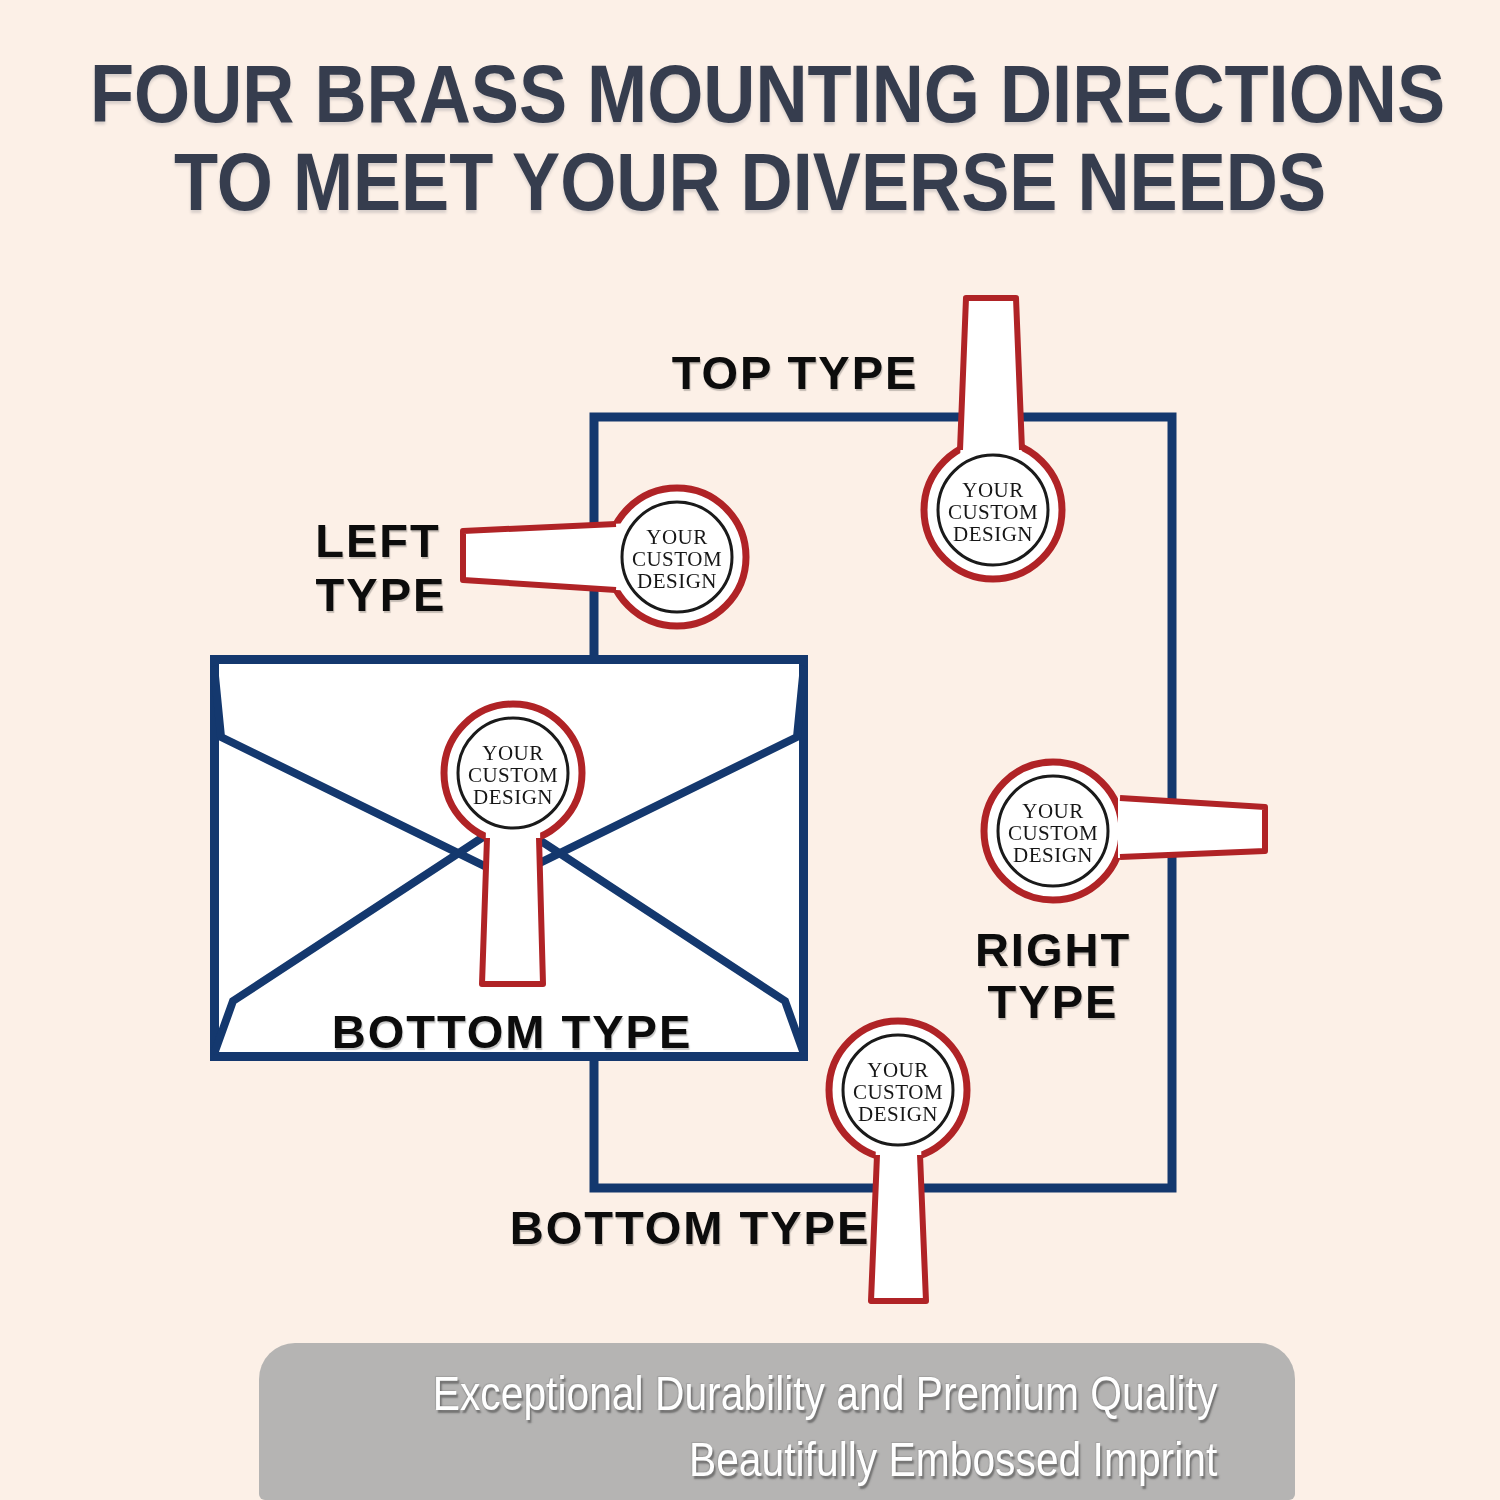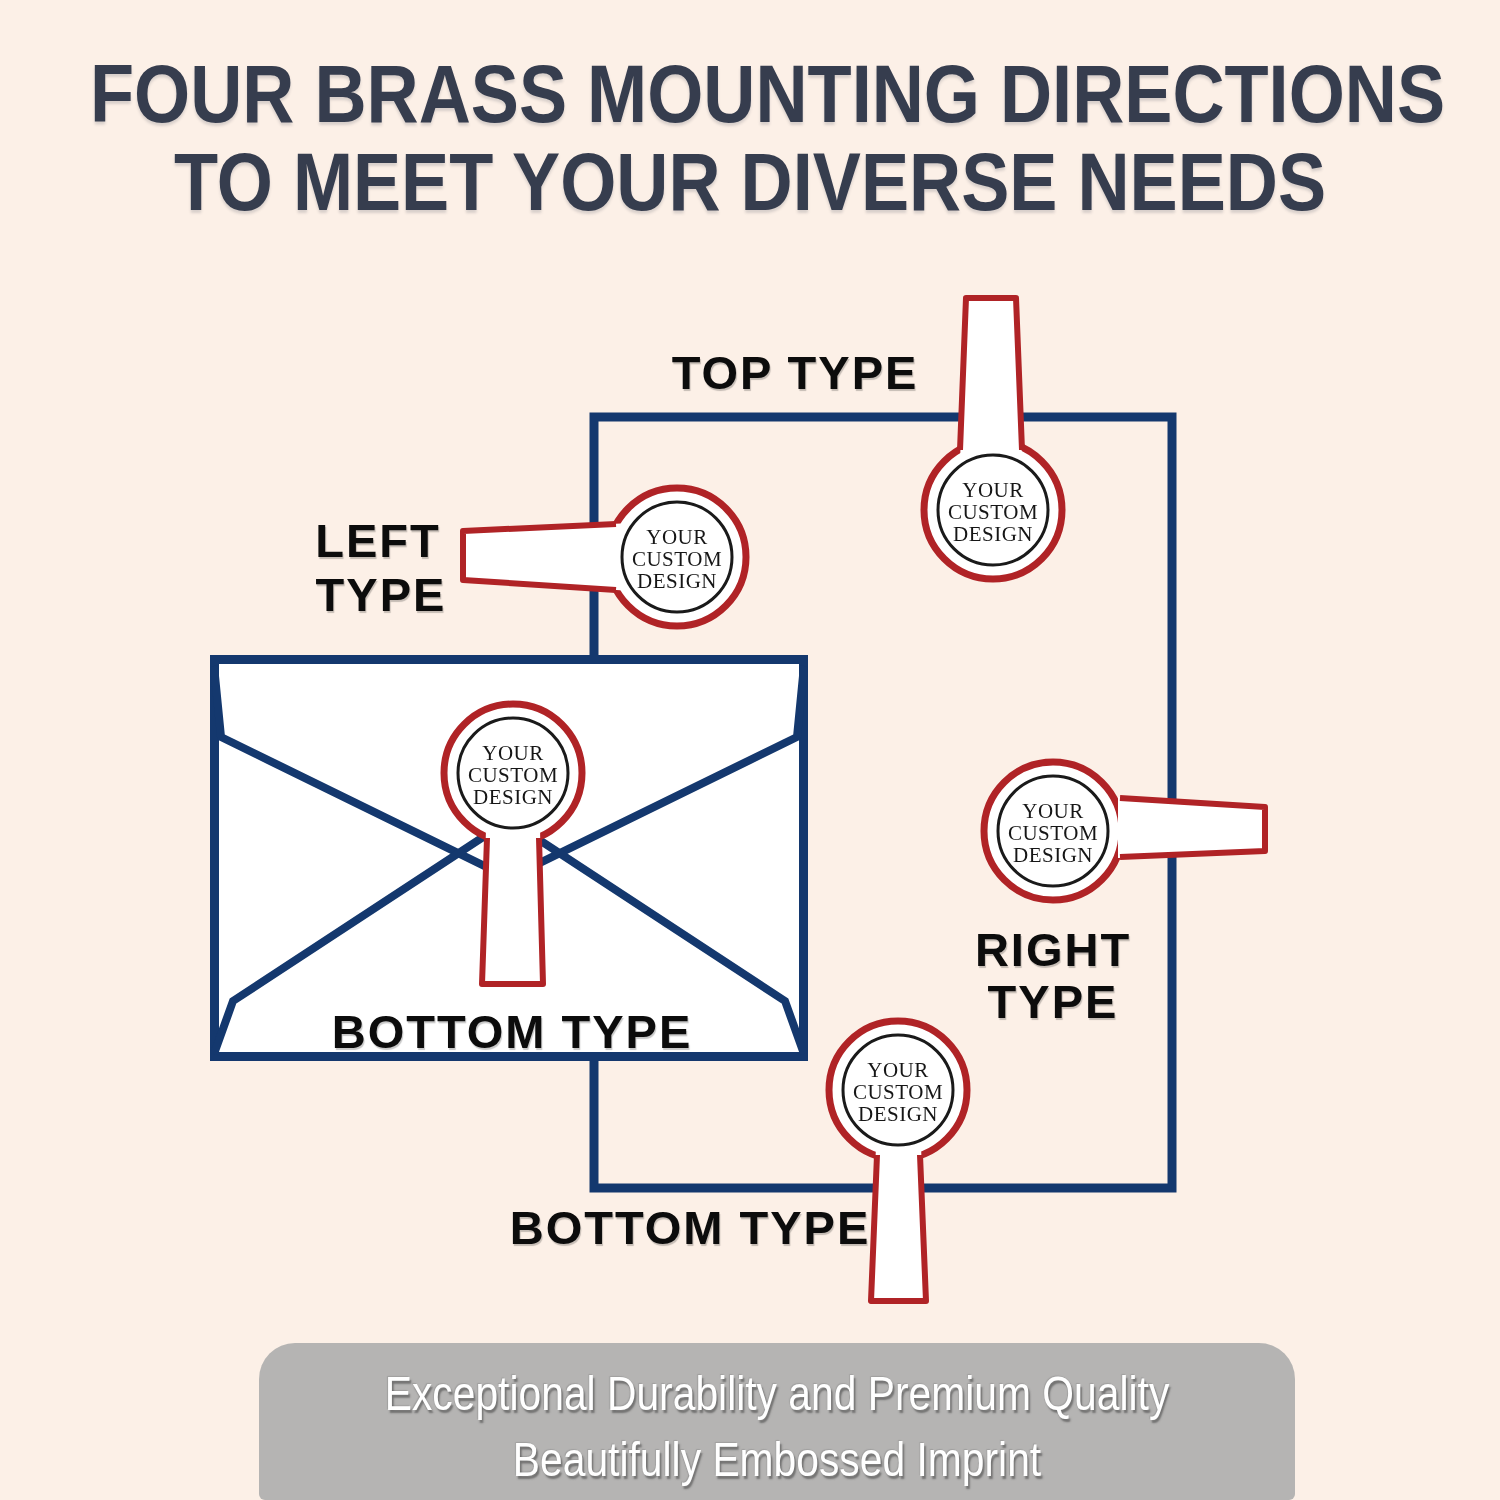--- a/index.html
+++ b/index.html
@@ -40,21 +40,21 @@
     font-size:21px;
     letter-spacing:0.5px;
   }
   .banner{
     position:absolute;
     left:259px;top:1343px;
     width:1036px;height:157px;
     background:#b5b4b3;
     border-radius:36px 36px 6px 6px;
     color:#ffffff;
-    text-align:center;
+    text-align:right;
     box-sizing:border-box;
     padding-top:18px;
   }
   .banner .bline{
     font-size:48px;
     line-height:66px;
     white-space:nowrap;
     transform:scaleX(0.85);
     transform-origin:50% 50%;
     text-shadow:2px 3px 2px rgba(60,60,60,0.55), -1px -1px 1px rgba(130,130,130,0.4);

